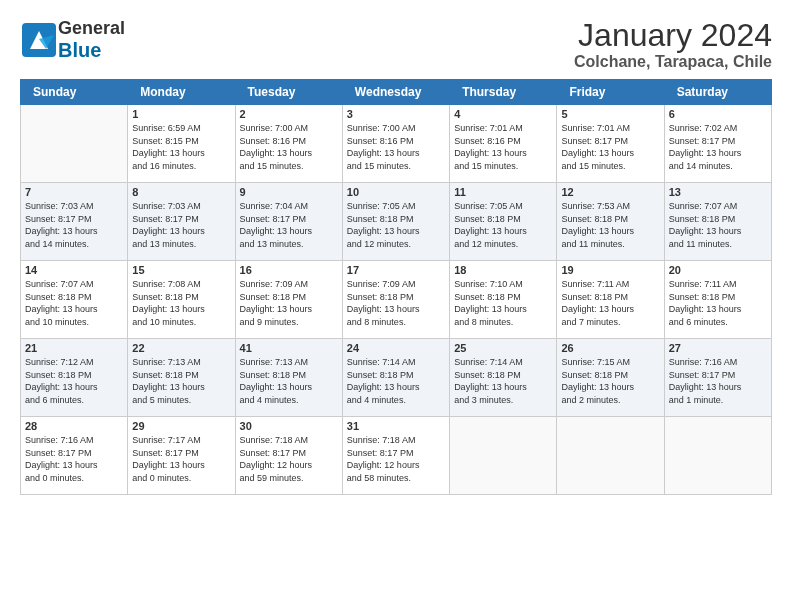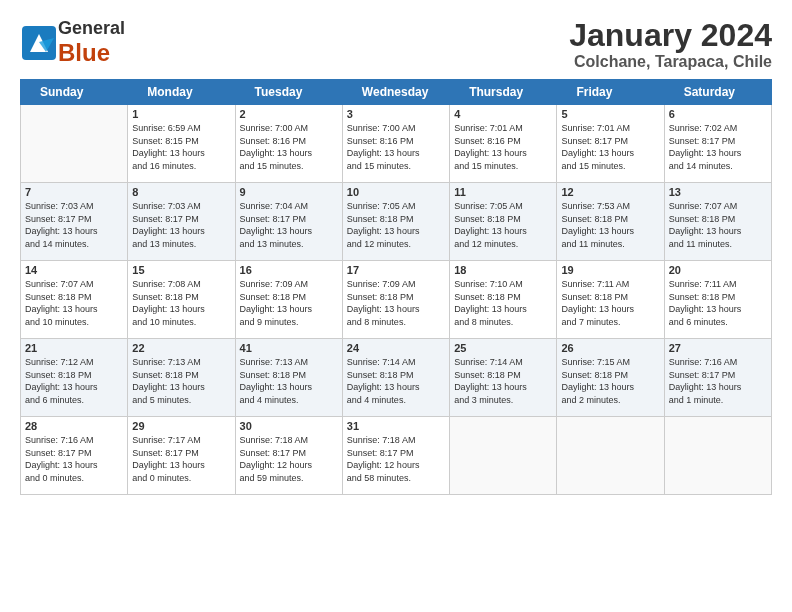--- a/index.html
+++ b/index.html
@@ -20,40 +20,40 @@
       display: flex;
       justify-content: space-between;
       align-items: flex-start;
       margin-bottom: 8px;
     }
     .title-block {
       text-align: right;
     }
     .title-block h1 {
       font-size: 32px;
-      font-weight: bold;
+      font-weight: normal;
       color: #333;
       line-height: 1.1;
     }
     .title-block h2 {
       font-size: 16px;
       font-weight: bold;
       color: #555;
     }
     .calendar {
       width: 100%;
       border-collapse: collapse;
       table-layout: fixed;
     }
     .calendar th {
       background: #2e75b6;
       color: #fff;
       font-size: 12px;
       font-weight: bold;
-      padding: 5px 19px;
+      padding: 5px 12px;
       text-align: left;
       border: 1px solid #2e75b6;
     }
     .calendar td {
       vertical-align: top;
       border: 1px solid #ccc;
       padding: 3px 4px;
       font-size: 9.5px;
       color: #333;
       height: 78px;
@@ -87,23 +87,23 @@
       display: flex;
       flex-direction: column;
       justify-content: space-between;
     }
     .logo-general {
       font-size: 18px;
       font-weight: bold;
       color: #333;
     }
     .logo-blue-text {
-      font-size: 24px;
-      font-weight: bold;
-      color: #c2410c;
+      font-size: 20px;
+      font-weight: bold;
+      color: #0369a1;
     }
   </style>
 </head>
 <body>
 
 <div class="page">
   <div class="header">
 
     <div class="logo-wrapper">
       <svg width="38" height="38" viewBox="0 0 38 38">

